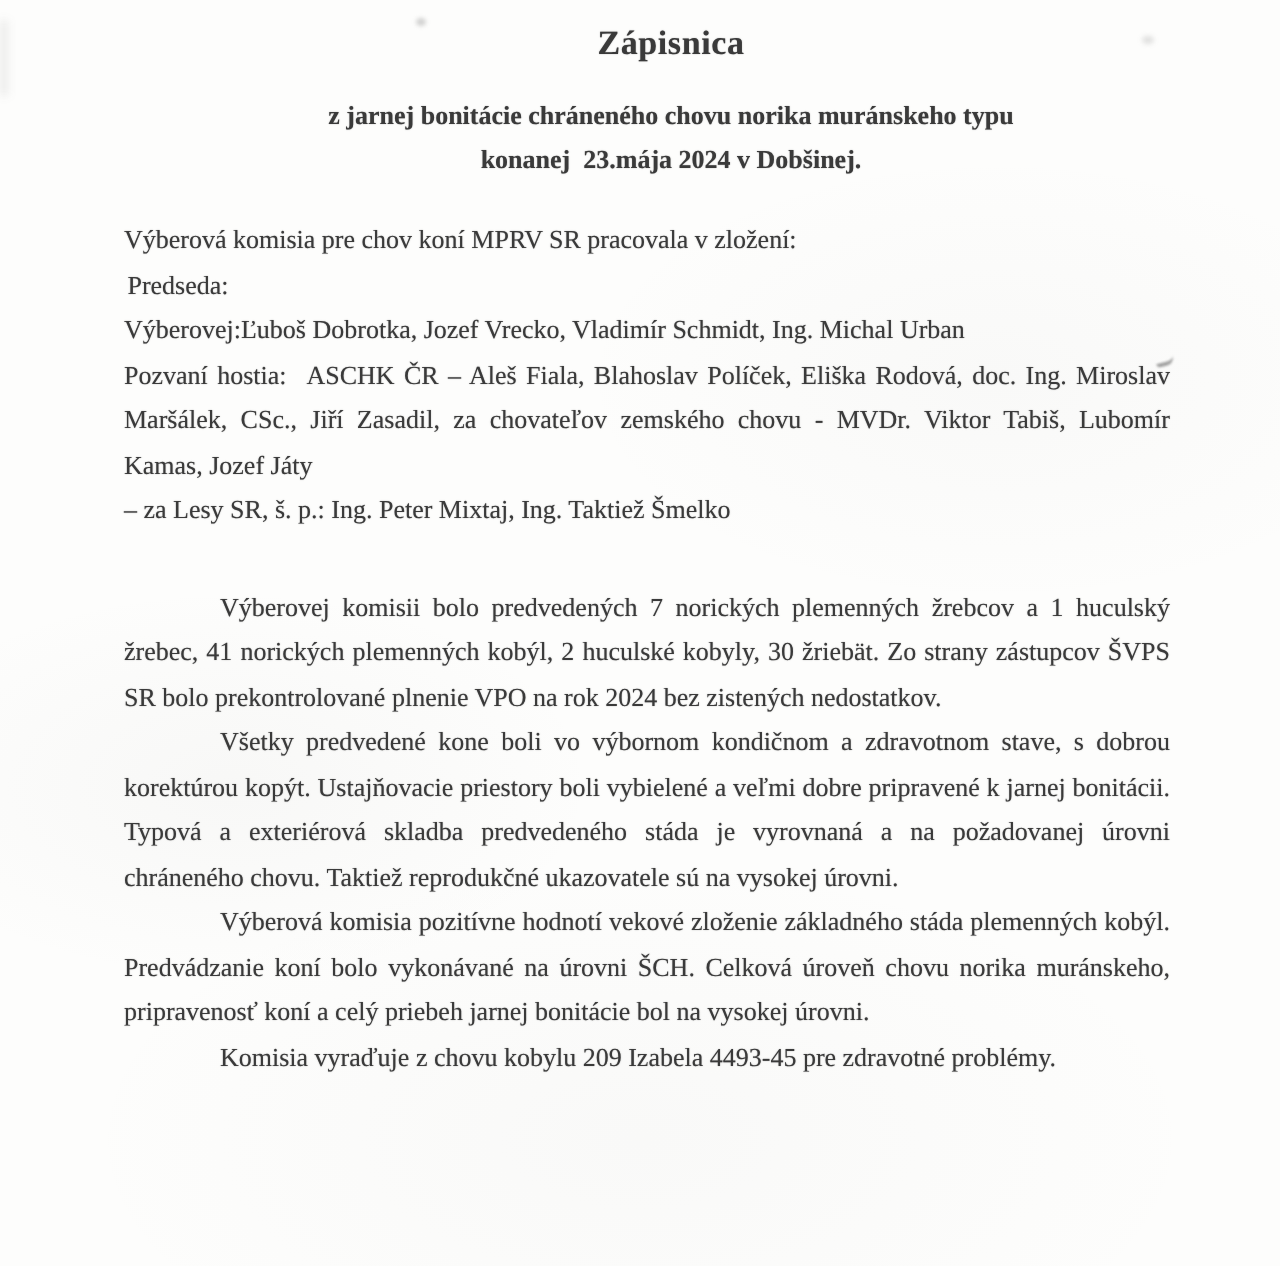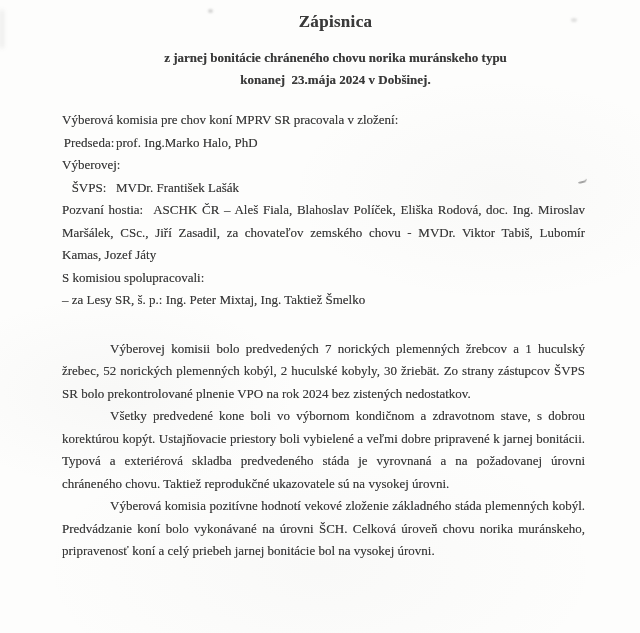--- a/index.html
+++ b/index.html
@@ -64,46 +64,42 @@
   <div class="heading doc-subtitle first">z jarnej bonitácie chráneného chovu norika muránskeho typu</div>
 
   <div class="heading doc-subtitle">konanej&nbsp; 23.mája 2024 v Dobšinej.</div>
 
   <div class="commission">
 
     <div>Výberová komisia pre chov koní MPRV SR pracovala v zložení:</div>
 
     <div class="member-row">
       <span class="role-label">Predseda:</span>
-      <span class="role-value">prof. Ing.Marko Halo, PhD</span>
     </div>
 
     <div class="member-row">
       <span class="role-label">Výberovej:</span>
+      <span class="role-value">Ľuboš Dobrotka, Jozef Vrecko, Vladimír Schmidt, Ing. Michal Urban</span>
     </div>
 
-    <div class="member-row">
-      <span class="role-label">ŠVPS:</span>
-      <span class="role-value">MVDr. František Lašák</span>
-    </div>
 
     <div class="guests-para">
       <span class="guests-label">Pozvaní hostia:</span><span>ASCHK ČR – Aleš Fiala, Blahoslav Políček, Eliška Rodová, doc. Ing. Miroslav Maršálek, CSc., Jiří Zasadil, za chovateľov zemského chovu - MVDr. Viktor Tabiš, Lubomír Kamas, Jozef Játy</span>
     </div>
 
-    <div>S komisiou spolupracovali:</div>
 
     <div>– za Lesy SR, š. p.: Ing. Peter Mixtaj, Ing. Taktiež Šmelko</div>
 
   </div>
 
   <div class="body-text">
-    <p>Výberovej komisii bolo predvedených 7 norických plemenných žrebcov a 1 huculský žrebec, 52 norických plemenných kobýl, 2 huculské kobyly, 30 žriebät. Zo strany zástupcov ŠVPS SR bolo prekontrolované plnenie VPO na rok 2024 bez zistených nedostatkov.</p>
+    <p>Výberovej komisii bolo predvedených 7 norických plemenných žrebcov a 1 huculský žrebec, 41 norických plemenných kobýl, 2 huculské kobyly, 30 žriebät. Zo strany zástupcov ŠVPS SR bolo prekontrolované plnenie VPO na rok 2024 bez zistených nedostatkov.</p>
     <p>Všetky predvedené kone boli vo výbornom kondičnom a zdravotnom stave, s dobrou korektúrou kopýt. Ustajňovacie priestory boli vybielené a veľmi dobre pripravené k jarnej bonitácii. Typová a exteriérová skladba predvedeného stáda je vyrovnaná a na požadovanej úrovni chráneného chovu. Taktiež reprodukčné ukazovatele sú na vysokej úrovni.</p>
     <p>Výberová komisia pozitívne hodnotí vekové zloženie základného stáda plemenných kobýl. Predvádzanie koní bolo vykonávané na úrovni ŠCH. Celková úroveň chovu norika muránskeho, pripravenosť koní a celý priebeh jarnej bonitácie bol na vysokej úrovni.</p>
+    <p>Komisia vyraďuje z chovu kobylu 209 Izabela 4493-45 pre zdravotné problémy.</p>
   </div>
 
   <div class="artifact edge-smudge"></div>
   <div class="artifact speck-1"></div>
   <div class="artifact speck-2"></div>
   <div class="artifact tick-mark"></div>
 
 </div>
 
 </body></html>

